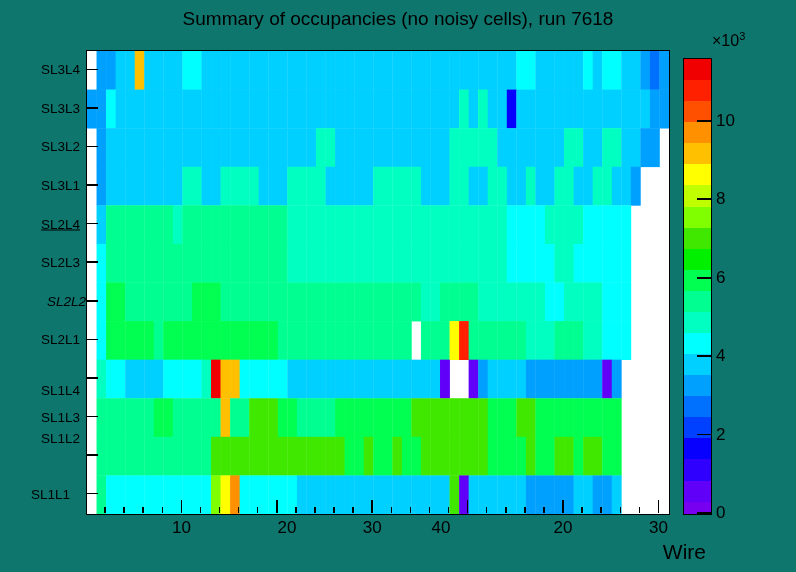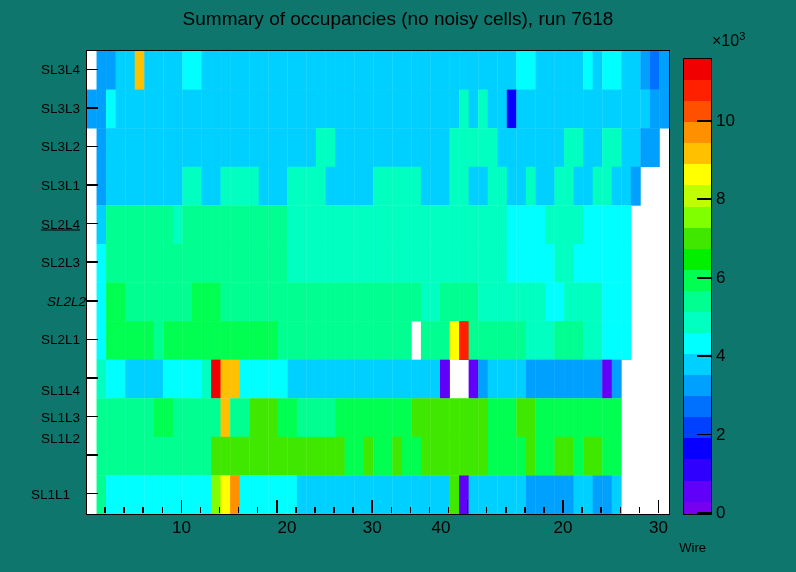--- a/index.html
+++ b/index.html
@@ -86,21 +86,21 @@
   .xlabel-item {
     position: absolute;
     font-size: 17px;
     color: #000000;
     white-space: nowrap;
     transform: translateX(-50%);
     top: 518px;
   }
   #x-axis-title {
     position: absolute;
-    font-size: 13px;
+    font-size: 21px;
     color: #000000;
     right: 90px;
     top: 540px;
     white-space: nowrap;
   }
   
   #palette-box {
     position: absolute;
     left: 683px;
     top: 58px;

